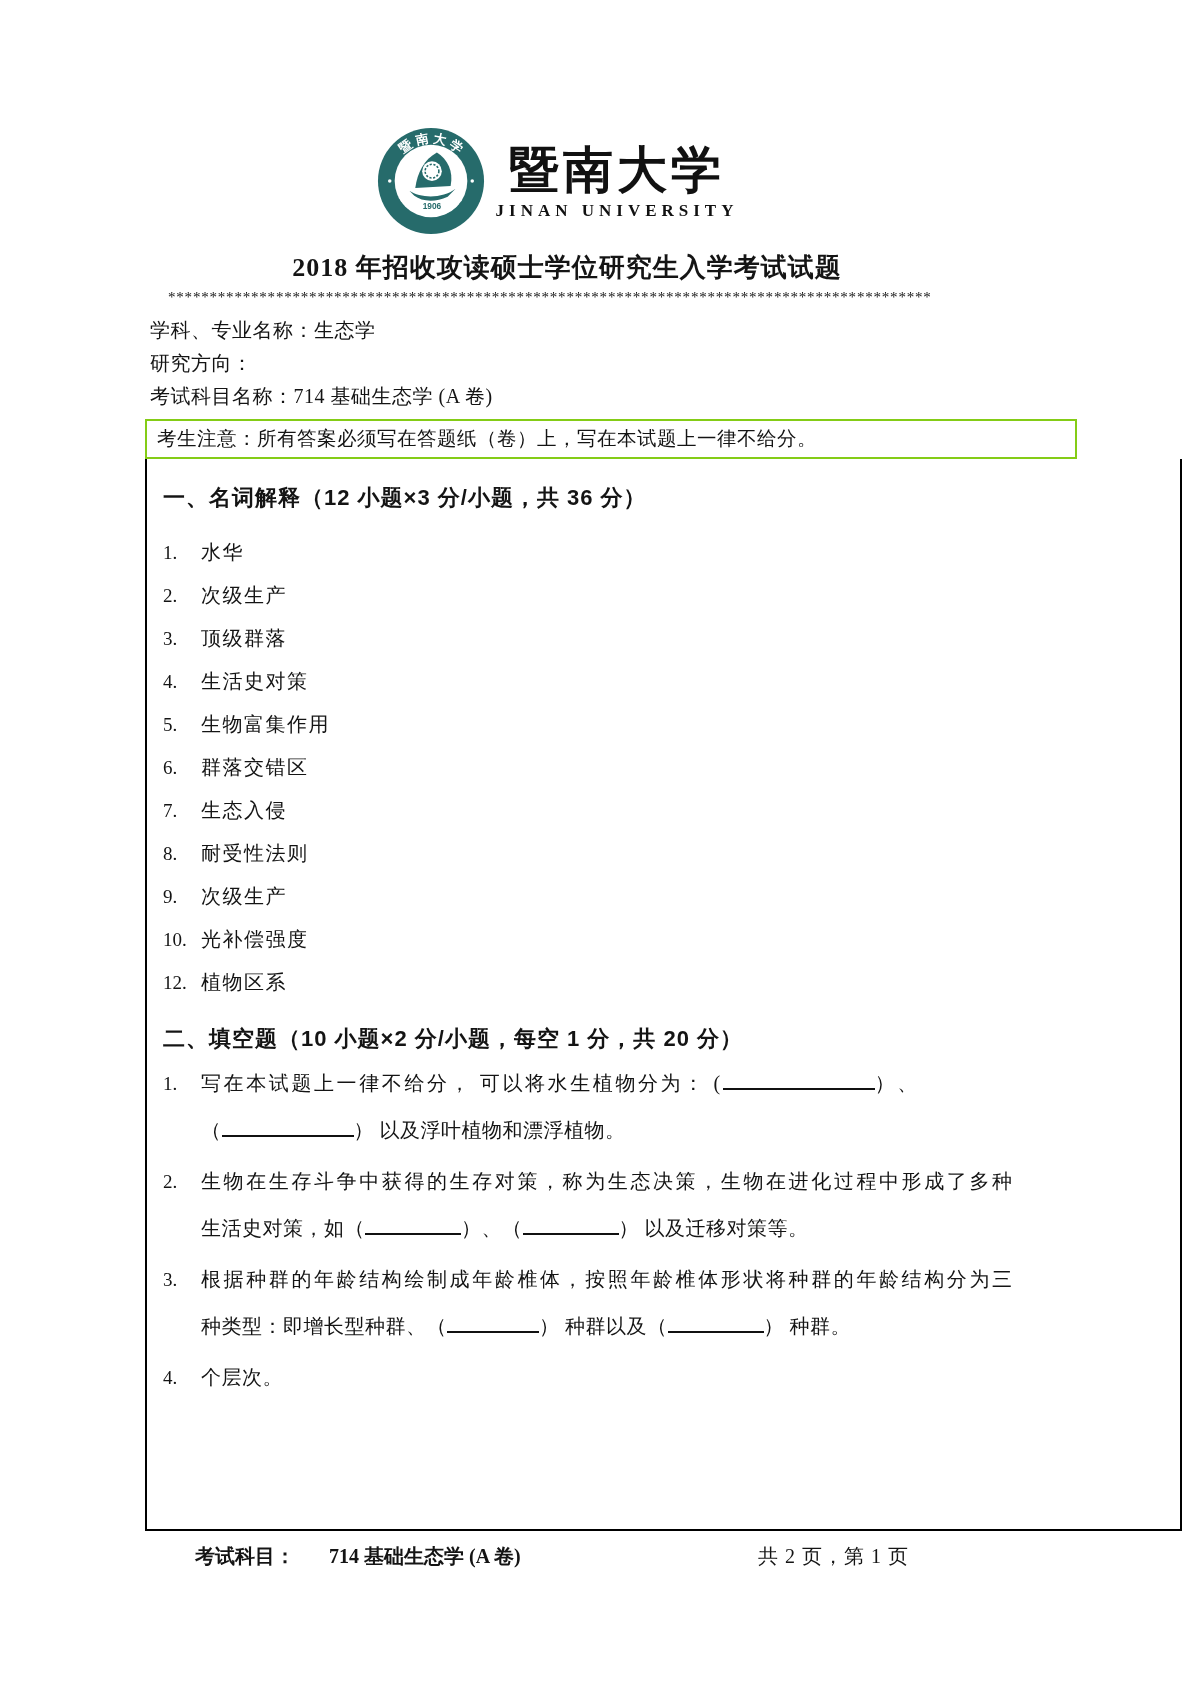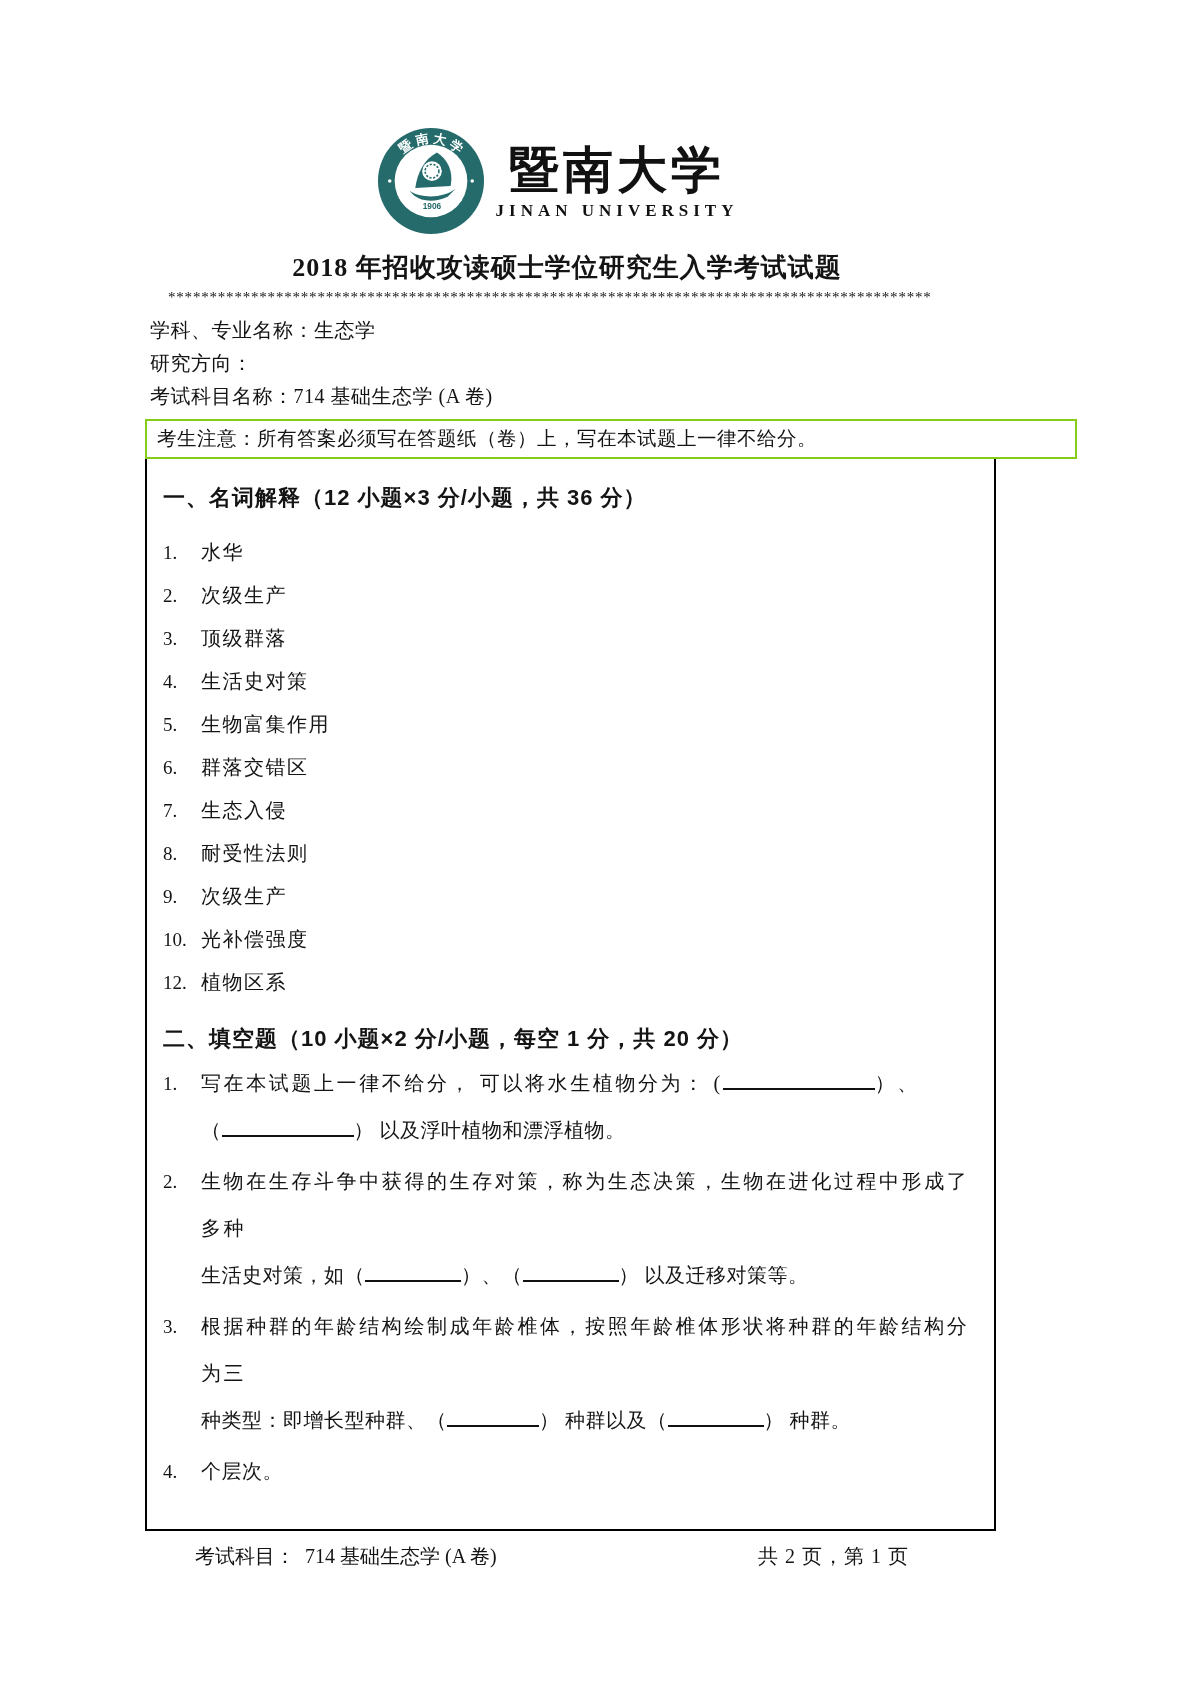--- a/index.html
+++ b/index.html
@@ -48,21 +48,21 @@
   .meta { margin:8px 0 0 150px; font-size:20px; }
   .meta-line { line-height:33px; letter-spacing:0.5px; }
   
   .notice-box {
     margin:6px 0 0 145px; width:932px;
     border:2px solid #84cc16;
     padding:4px 10px 5px 10px;
     font-size:19.5px; letter-spacing:0.5px;
   }
   .main-box {
-    margin-left:145px; width:851px; height:1072px;
+    margin-left:145px; width:1037px; height:1072px;
     border:2px solid #000; border-top:none;
     padding:16px 16px 0 16px;
   }
   .sec-heading {
     font-family:"Liberation Sans","DejaVu Sans",sans-serif;
     font-weight:bold; font-size:22px; letter-spacing:1px;
     margin:8px 0 6px 0;
   }
   
   .items { margin-top:18px; }
@@ -80,21 +80,21 @@
     display:inline-block;
     border-bottom:2px solid #111;
     height:20px;
   }
   
   .footer {
     margin:12px 0 0 145px; width:932px;
     display:flex; align-items:baseline;
     font-size:20px;
   }
-  .footer-left { padding-left:50px; display:flex; gap:10px; }
+  .footer-left { padding-left:50px; display:flex; gap:34px;font-weight:bold; }
   .footer-right { margin-left:auto; padding-right:168px; letter-spacing:1px; }
 </style>
 </head>
 <body>
 
 <div class="page">
 
   <div class="header-row">
     <svg class="logo-svg" width="110" height="110" viewBox="0 0 112 112">
       <defs>

